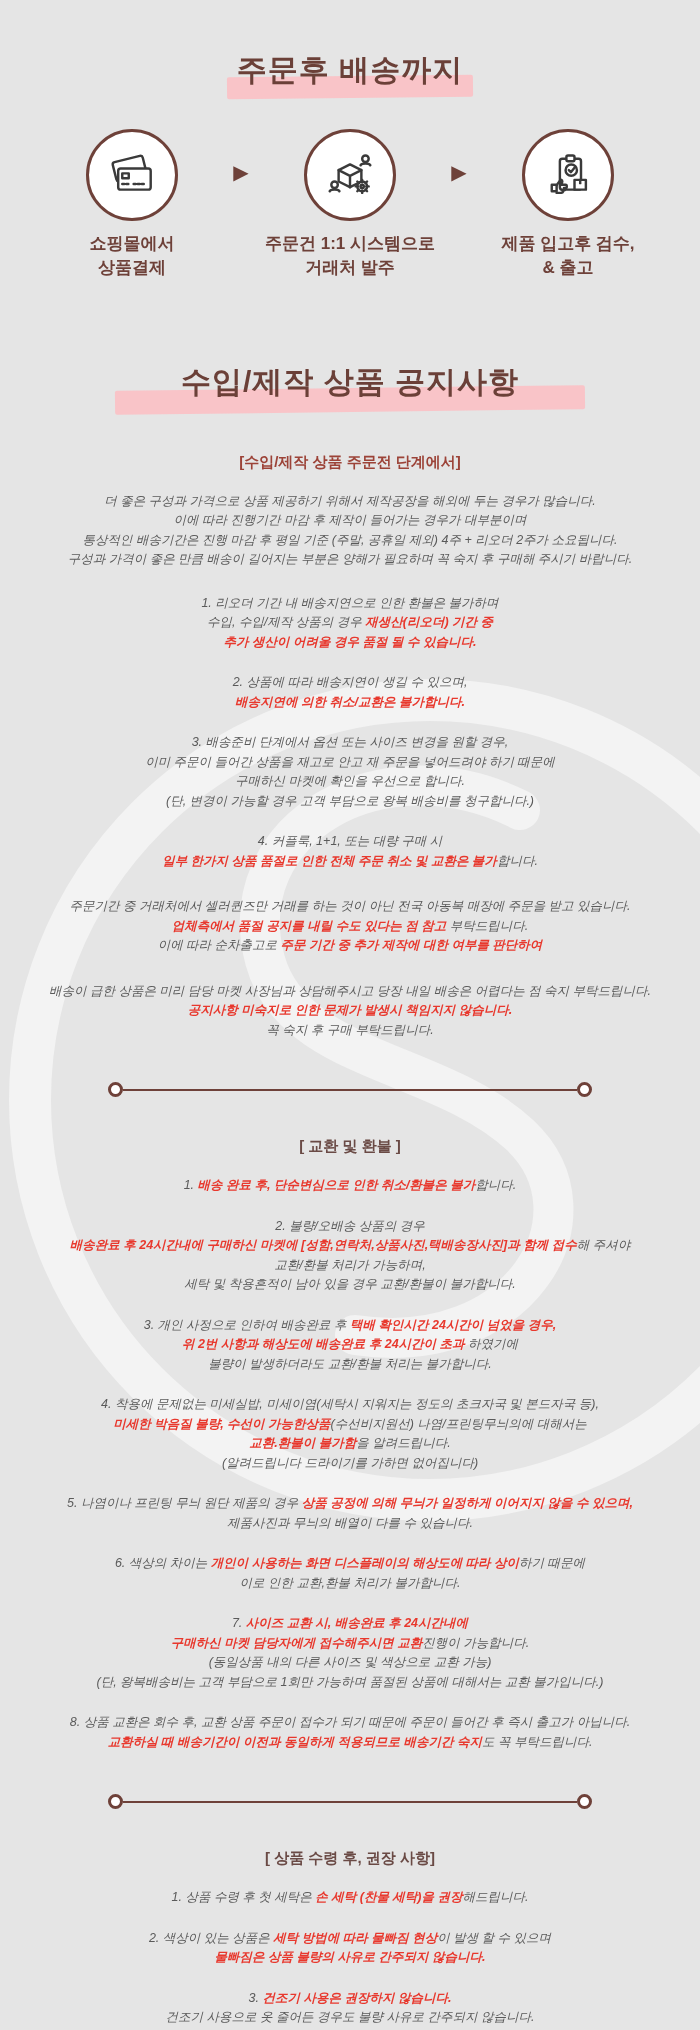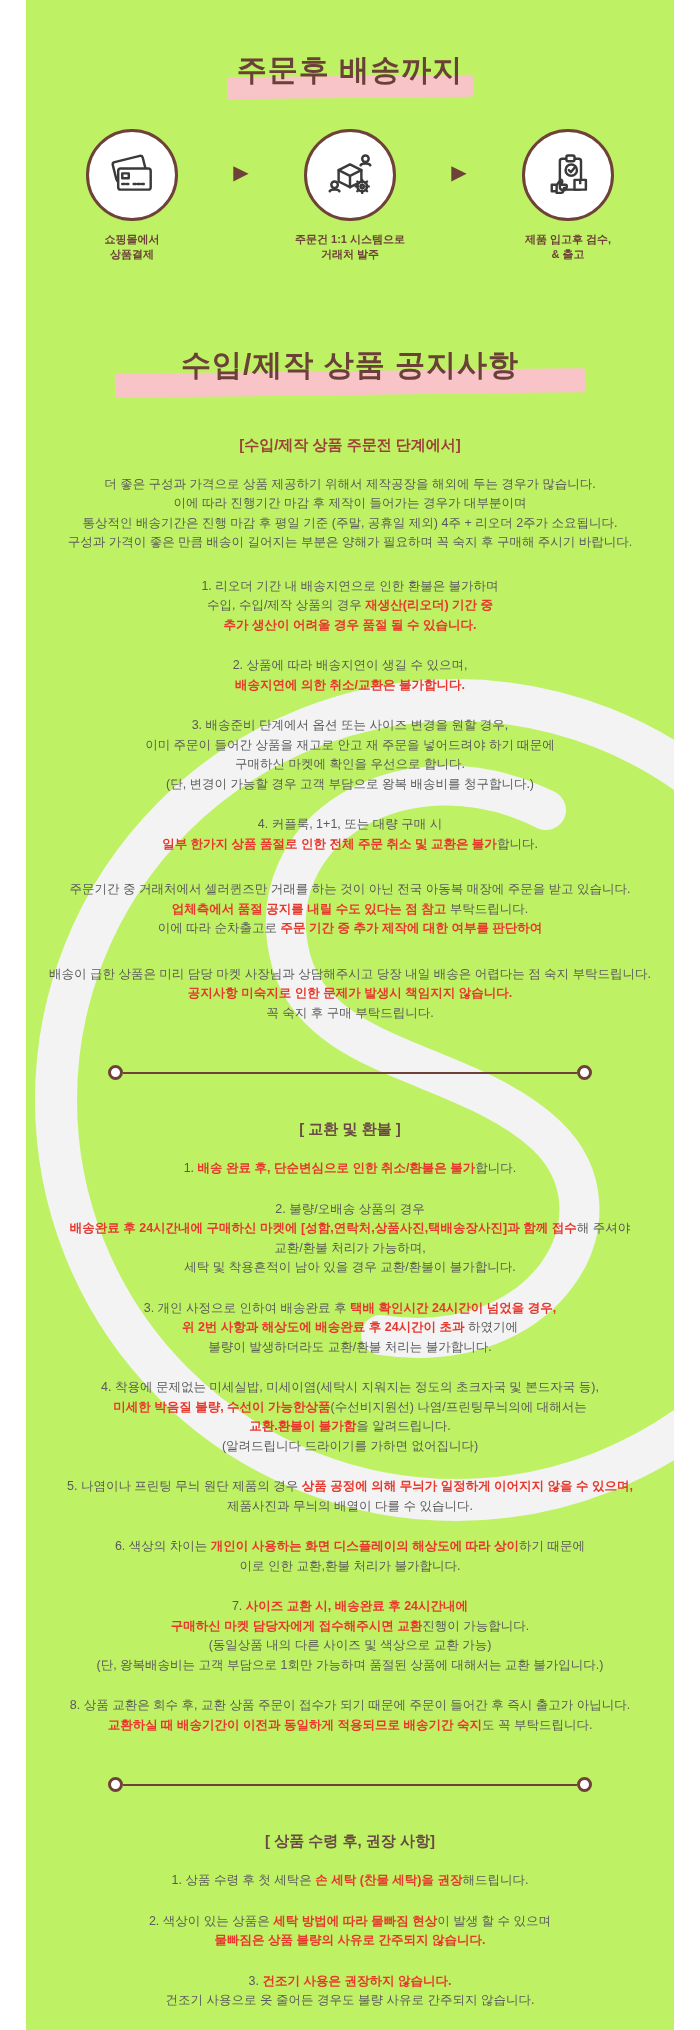--- a/index.html
+++ b/index.html
@@ -1,18 +1,18 @@
 <!DOCTYPE html>
 <html><head>
 <meta charset="utf-8">
 <style>
   html,body { margin:0; padding:0; background:#ffffff; }
   .page {
-    position:relative; width:648px; height:2030px; margin:0 auto;
-    background:#bef264; overflow:hidden;
+    position:relative; width:700px; height:2030px; margin:0 auto;
+    background:#e5e5e5; overflow:hidden;
     font-family:"Liberation Sans","DejaVu Sans",sans-serif;
   }
   .watermark { position:absolute; left:0; top:630px; z-index:0; pointer-events:none; }
   .content { position:relative; z-index:1; }
 
   
   h1.big-title { margin:0; text-align:center; font-size:30px; font-weight:800; color:#6b4038; letter-spacing:1px; }
   .hl { position:relative; z-index:0; display:inline-block; padding:0 6px; }
   .hl::after {
     content:""; position:absolute; z-index:-1;
@@ -23,32 +23,32 @@
   .hl2::after { left:-60px; right:-60px; bottom:-9px; height:24px; transform:rotate(-0.7deg); }
 
   
   .process { padding-top:50px; }
   .steps { display:flex; justify-content:center; align-items:flex-start; margin-top:38px; }
   .step { width:178px; text-align:center; }
   .circle {
     width:86px; height:86px; border:3px solid #6e4139; border-radius:50%;
     margin:0 auto; display:flex; align-items:center; justify-content:center; background:#fff;
   }
-  .step-label { margin-top:11px; font-size:11px; font-weight:700; color:#6e4139; line-height:1.4; }
+  .step-label { margin-top:11px; font-size:17px; font-weight:700; color:#6e4139; line-height:1.4; }
   .step-label span { display:block; }
   .arrow { width:40px; height:86px; display:flex; align-items:center; justify-content:center;
            color:#6e4139; font-size:20px; }
 
   
   .notice { margin-top:82px; }
   .sections { margin-top:50px; padding-bottom:40px; }
   .gheader { text-align:center; font-size:15px; font-weight:800; color:#6a4a45; margin:0 0 20px; }
   .block { margin:0 auto 21px; text-align:center; font-size:12.5px; line-height:1.56;
            color:#5a5a5a; max-width:640px; }
-  .block .line { display:block; }
+  .block .line { display:block;font-style:italic; }
   .red { color:#e8382d; font-weight:700; }
   .divider { display:flex; align-items:center; width:484px; margin:42px auto 40px; }
   .divider .dot { width:9px; height:9px; border:3px solid #6e4139; border-radius:50%; background:#fff; flex:0 0 auto; }
   .divider .dline { flex:1; height:2px; background:#6e4139; }
 
   svg.icon { stroke:#3a3a3a; fill:none; stroke-width:3; stroke-linecap:round; stroke-linejoin:round; }
 </style>
 </head>
 <body>
 

